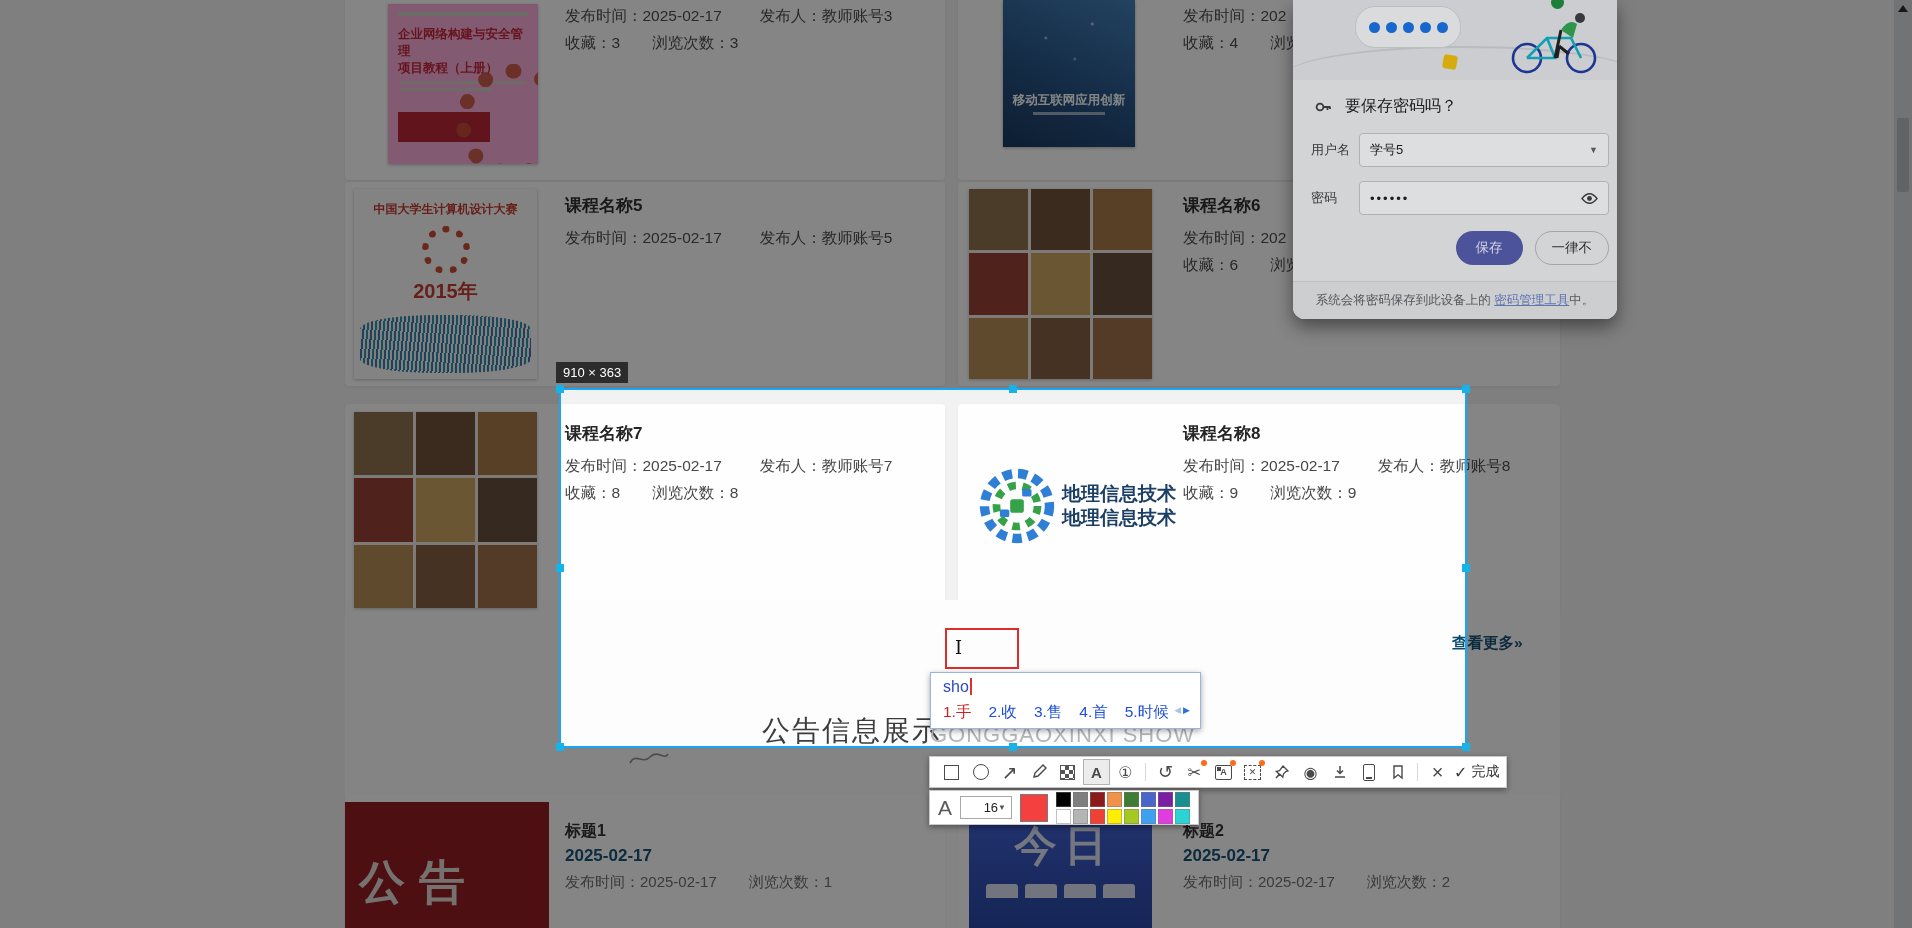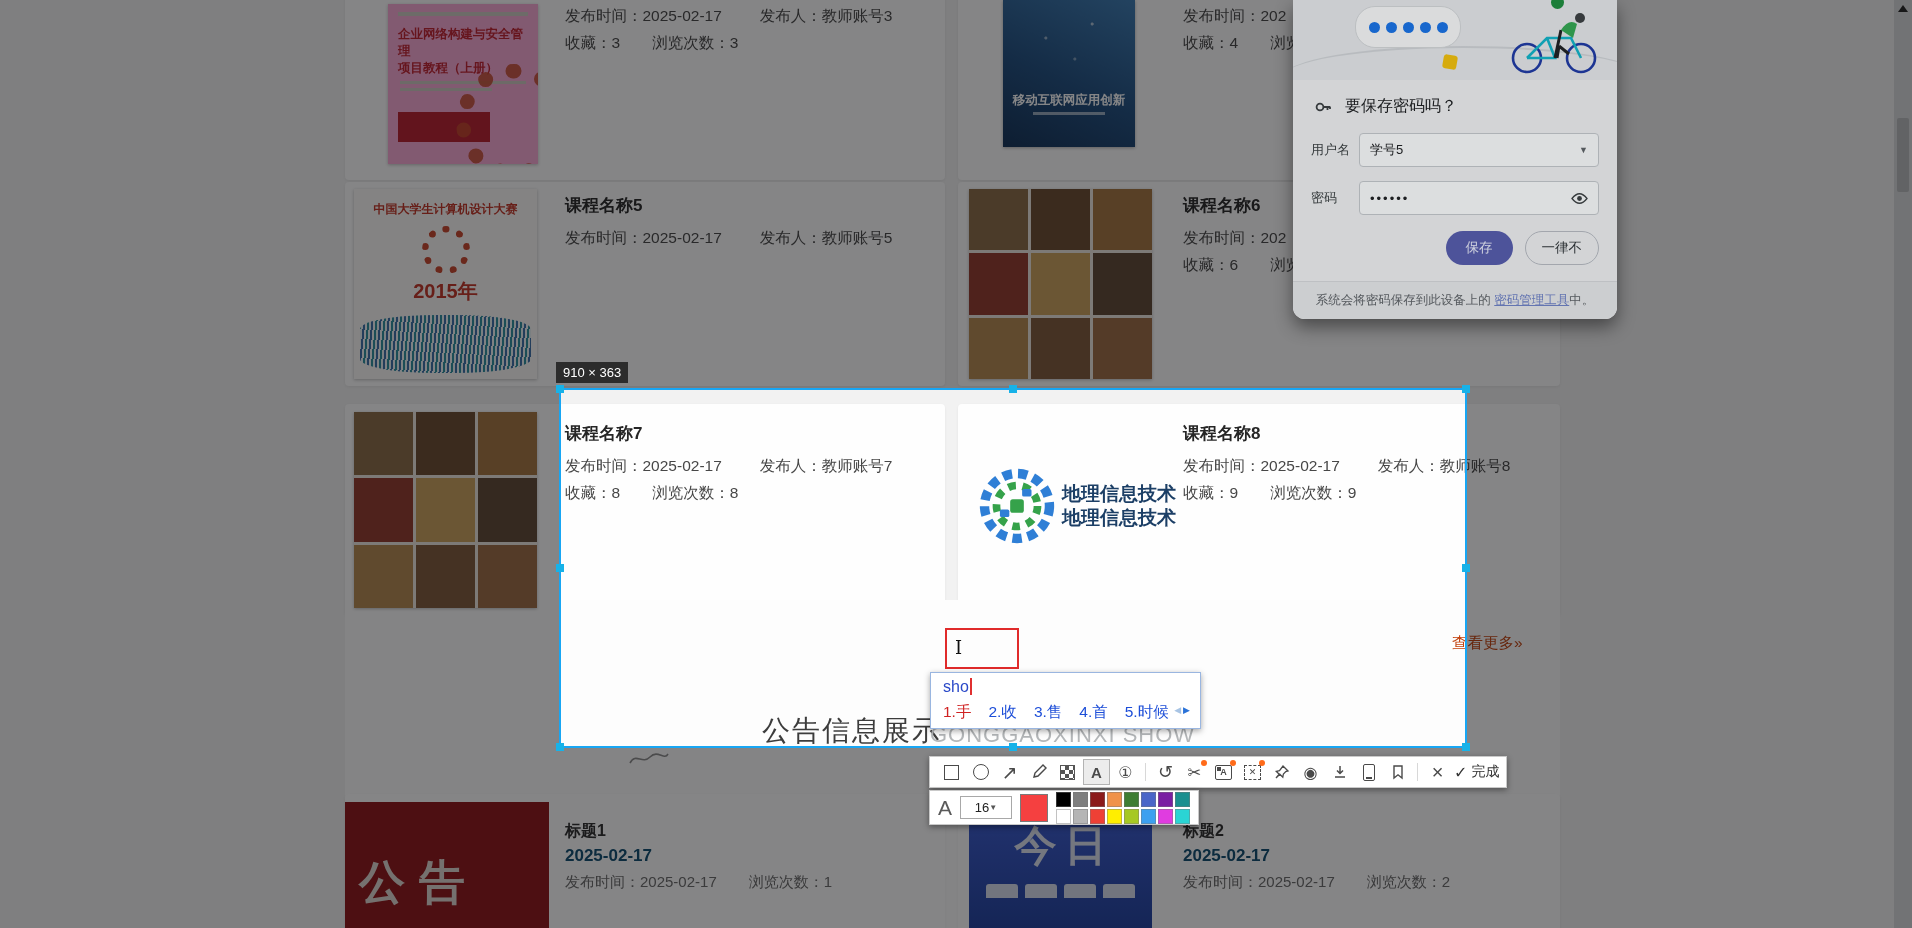--- a/index.html
+++ b/index.html
@@ -40,21 +40,21 @@
     background:repeating-linear-gradient(96deg,#2a8f9f 0 2px,#e9f3f5 2px 4px,#3a6fa8 4px 6px,#f3f7f9 6px 8px);}
   .collage{position:absolute;display:grid;grid-template-columns:repeat(3,1fr);grid-template-rows:repeat(3,1fr);gap:3px;background:#efe9e0;box-shadow:0 1px 3px rgba(0,0,0,.25);}
   .collage i{display:block;}
   .collage i:nth-child(1){background:#8a6a44;} .collage i:nth-child(2){background:#6b4a2f;}
   .collage i:nth-child(3){background:#a4743e;} .collage i:nth-child(4){background:#93392a;}
   .collage i:nth-child(5){background:#caa05a;} .collage i:nth-child(6){background:#5f4632;}
   .collage i:nth-child(7){background:#b5894f;} .collage i:nth-child(8){background:#7e5838;}
   .collage i:nth-child(9){background:#9c6b42;}
   .logo8{position:absolute;left:976px;top:450px;width:200px;height:112px;display:flex;align-items:center;gap:4px;}
   .logo8 .txt{font-weight:bold;color:#1c3f66;line-height:24px;font-size:19px;white-space:nowrap;}
-  .more{position:absolute;left:1452px;top:633px;font-size:15.5px;color:#c2410c;}
+  .more{position:absolute;left:1452px;top:633px;font-size:15.5px;color:#0c4a6e;font-weight:bold;}
   .h1{position:absolute;left:762px;top:712px;font-size:28px;color:#3c3c3c;letter-spacing:2px;}
   .h1sub{position:absolute;left:930px;top:722px;font-size:22px;color:#b3b6b8;letter-spacing:1px;}
   .coverA1{position:absolute;left:345px;top:802px;width:204px;height:126px;background:#8e1216;overflow:hidden;}
   .coverA1 span{display:block;margin-top:50px;text-align:left;color:#ded6d1;font-size:46px;font-weight:bold;letter-spacing:14px;text-indent:14px;}
   .coverA2{position:absolute;left:969px;top:802px;width:183px;height:126px;background:linear-gradient(180deg,#3a5bd4 0%,#1e3f9e 100%);overflow:hidden;}
   .coverA2 .jr{margin-top:16px;text-align:center;color:#dde2f0;font-size:42px;font-weight:bold;letter-spacing:8px;text-indent:8px;}
   .coverA2 .partial{height:14px;overflow:hidden;display:flex;gap:7px;justify-content:center;margin-top:10px;}
   .coverA2 .partial i{width:32px;height:38px;background:#d9deee;border-radius:3px;}
   .ablock{position:absolute;white-space:nowrap;}
   .ablock .t{font-size:16px;font-weight:bold;color:#2b2b2b;line-height:25px;}
@@ -109,37 +109,37 @@
   .tool .shp-phone{width:10px;height:15px;border:1.4px solid currentColor;border-radius:2px;position:relative;}
   .tool .shp-phone::after{content:"";position:absolute;left:2px;bottom:1px;right:2px;height:1.6px;background:currentColor;}
   .tool.has-dot::after{content:"";position:absolute;top:1px;right:1px;width:6px;height:6px;border-radius:50%;background:#ff6b1a;}
   .tbsep{width:1px;height:18px;background:#d8d8d8;margin:0 5px;}
   .done{display:flex;align-items:center;margin-left:2px;}
   .done .chk{font-size:16px;color:#333;margin-right:4px;}
   .done .lbl{font-size:14px;color:#333;}
 
   .tb2{position:absolute;left:929px;top:790px;height:35px;z-index:30;background:#fff;border:1px solid #c9c9c9;box-shadow:0 2px 6px rgba(0,0,0,.4);display:flex;align-items:center;padding:0 8px;box-sizing:border-box;gap:8px;}
   .fontA{font-size:21px;color:#5a5a5a;}
-  .fsize{width:52px;height:23px;border:1px solid #a8a8a8;background:#fff;display:flex;align-items:center;justify-content:center;padding:0 5px;box-sizing:border-box;font-size:13px;color:#222;}
+  .fsize{width:52px;height:23px;border:1px solid #a8a8a8;background:#fff;display:flex;align-items:center;justify-content:flex-end;padding:0 5px;box-sizing:border-box;font-size:13px;color:#222;}
   .fsize .car{font-size:8px;color:#555;}
   .curcolor{width:28px;height:28px;border:1px solid #7a7a7a;box-sizing:border-box;}
   .palette{display:grid;grid-template-columns:repeat(8,15px);grid-auto-rows:15px;gap:2px;}
   .palette .sw{width:15px;height:15px;border:1px solid rgba(120,120,120,.45);box-sizing:border-box;}
 
   
   .pwdlg{position:absolute;left:1293px;top:0;width:324px;z-index:25;background:#f0f1f3;border-radius:0 0 12px 12px;box-shadow:0 8px 18px rgba(0,0,0,.45);overflow:hidden;}
   .pwdlg::after{content:"";position:absolute;inset:0;background:rgba(18,20,24,.13);pointer-events:none;z-index:6;}
   .pw-illus{position:relative;height:80px;background:#e7e9ec;overflow:hidden;}
   .pw-illus .road{position:absolute;left:-10px;top:46px;width:360px;height:60px;border-top:2px solid #d2d4d8;border-radius:50%;}
   .pw-bubble{position:absolute;left:62px;top:6px;width:104px;height:40px;background:#f8f9fa;border:1px solid #d6d8db;border-radius:20px;display:flex;align-items:center;justify-content:center;gap:6px;}
   .pw-bubble i{width:11px;height:11px;border-radius:50%;background:#1a73e8;}
   .pw-greendot{position:absolute;left:258px;top:-4px;width:13px;height:13px;border-radius:50%;background:#1e8e3e;}
   .pw-yellow{position:absolute;left:150px;top:55px;width:14px;height:14px;background:#f4c20d;border-radius:3px;transform:rotate(10deg);}
   .pw-bike{position:absolute;left:208px;top:6px;}
-  .pw-body{padding:14px 18px 0 18px;position:relative;}
+  .pw-body{padding:14px 8px 0 18px;position:relative;}
   .pw-title{display:flex;align-items:center;gap:12px;margin:2px 0 16px 2px;font-size:16px;color:#202124;}
   .pw-row{display:flex;align-items:center;margin-bottom:14px;}
   .pw-label{width:48px;font-size:13px;color:#3c4043;flex:none;}
   .pw-field{flex:1;height:34px;background:#fbfcfd;border:1px solid #c6c9ce;border-radius:4px;display:flex;align-items:center;padding:0 10px;box-sizing:border-box;font-size:13px;color:#202124;}
   .pw-field .fill{flex:1;}
   .pw-field .carv{font-size:9px;color:#5f6368;}
   .pw-dots{letter-spacing:2px;font-size:13px;}
   .pw-btnrow{display:flex;justify-content:flex-end;gap:12px;margin:16px 0 16px 0;}
   .btn-save{height:34px;padding:0 20px;border-radius:17px;background:#575cae;color:#eceefc;font-size:13.5px;display:flex;align-items:center;border:none;}
   .btn-never{height:34px;padding:0 16px;border-radius:17px;background:transparent;color:#2f3338;font-size:13.5px;display:flex;align-items:center;border:1px solid #b9bcc4;box-sizing:border-box;}

